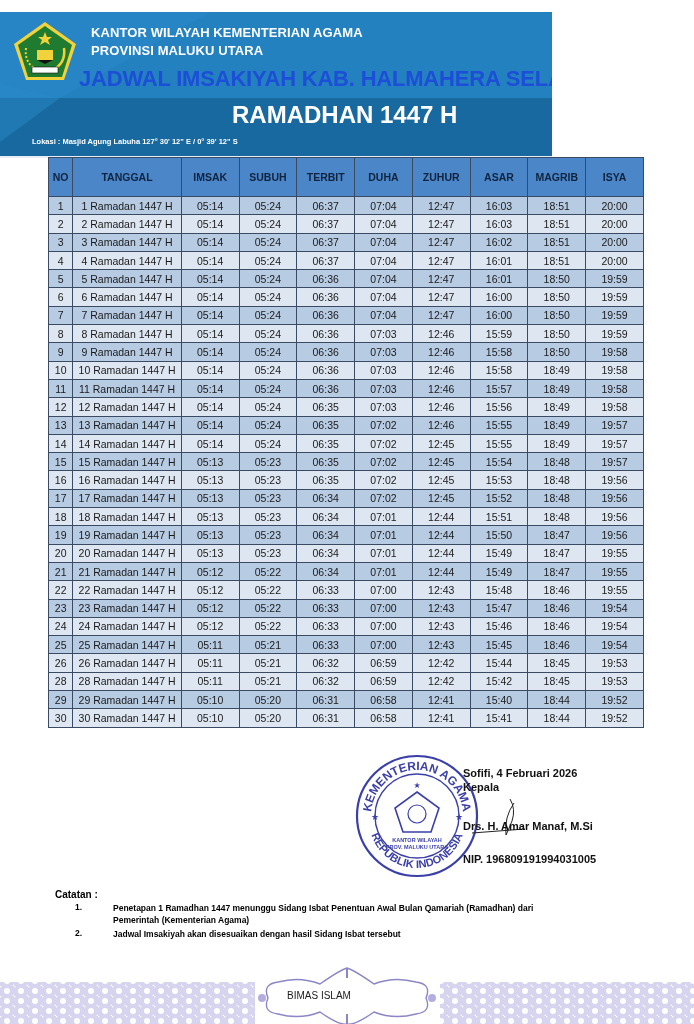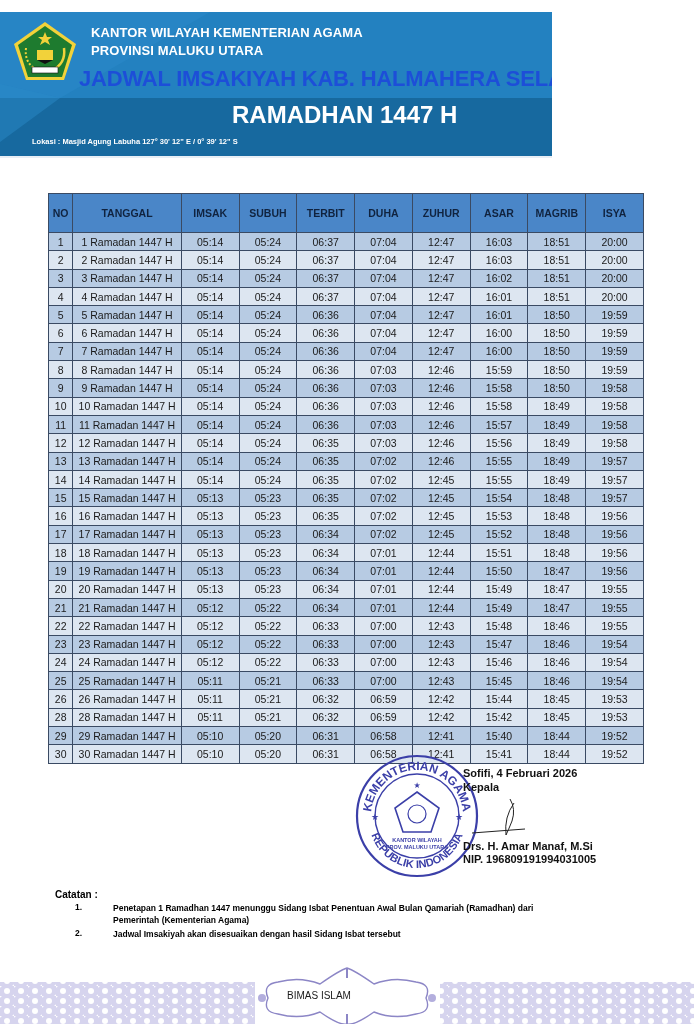--- a/index.html
+++ b/index.html
@@ -11,36 +11,36 @@
   .header svg.bg { position: absolute; left: 0; top: 0; }
   .logo { position: absolute; left: 12px; top: 8px; width: 66px; height: 62px; }
   .org-line { position: absolute; left: 91px; color: #fff; font-weight: bold; font-size: 13px; letter-spacing: 0.1px; }
   .org1 { top: 13px; }
   .org2 { top: 31px; }
   .title1 { position: absolute; left: 79px; top: 54px; color: #1d4ed8; font-weight: bold; font-size: 22px; white-space: nowrap; letter-spacing: -0.2px; }
   .title2 { position: absolute; left: 232px; top: 89px; color: #fff; font-weight: bold; font-size: 24px; white-space: nowrap; }
   .lokasi { position: absolute; left: 9px; top: 125px; color: #fff; font-size: 7.5px; font-weight: bold; white-space: nowrap; margin-left: 23px; }
 
   
-  table.sched { position: absolute; left: 48px; top: 157px; width: 596px; border-collapse: collapse; font-size: 10.5px; margin-top: 36px; }
+  table.sched { position: absolute; left: 48px; top: 157px; width: 596px; border-collapse: collapse; font-size: 10.5px; }
   table.sched th, table.sched td { border: 1px solid #3a4a63; text-align: center; padding: 0; }
   table.sched th { background: #4a86c8; height: 39px; font-weight: bold; font-size: 10.5px; color: #10233f; }
   table.sched td { height: 18.3px; color: #1a1a1a; }
   table.sched tr.odd td { background: #b7cbe3; }
   table.sched tr.even td { background: #dde6f1; }
   .c-no { width: 24px; }
   .c-tgl { width: 107px; }
   .c-t { width: 57px; }
 
   
   .stamp { position: absolute; left: 353px; top: 752px; width: 128px; height: 128px; }
   .sig-text { position: absolute; left: 463px; font-size: 11px; font-weight: bold; color: #111; white-space: nowrap; }
   .sig-date { top: 767px; }
   .sig-role { top: 781px; }
-  .sig-name { top: 840px; }
+  .sig-name { top: 820px; }
   .sig-nip { top: 853px; }
   .sig-scribble { position: absolute; left: 470px; top: 795px; width: 60px; height: 45px; }
 
   
   .notes-title { position: absolute; left: 55px; top: 889px; font-size: 10px; font-weight: bold; }
   .note { position: absolute; left: 75px; font-size: 8.5px; font-weight: bold; }
   .note .num { position: absolute; left: 0; }
   .note .txt { position: absolute; left: 38px; width: 440px; line-height: 12px; }
   .note1 { top: 902px; }
   .note2 { top: 928px; }

